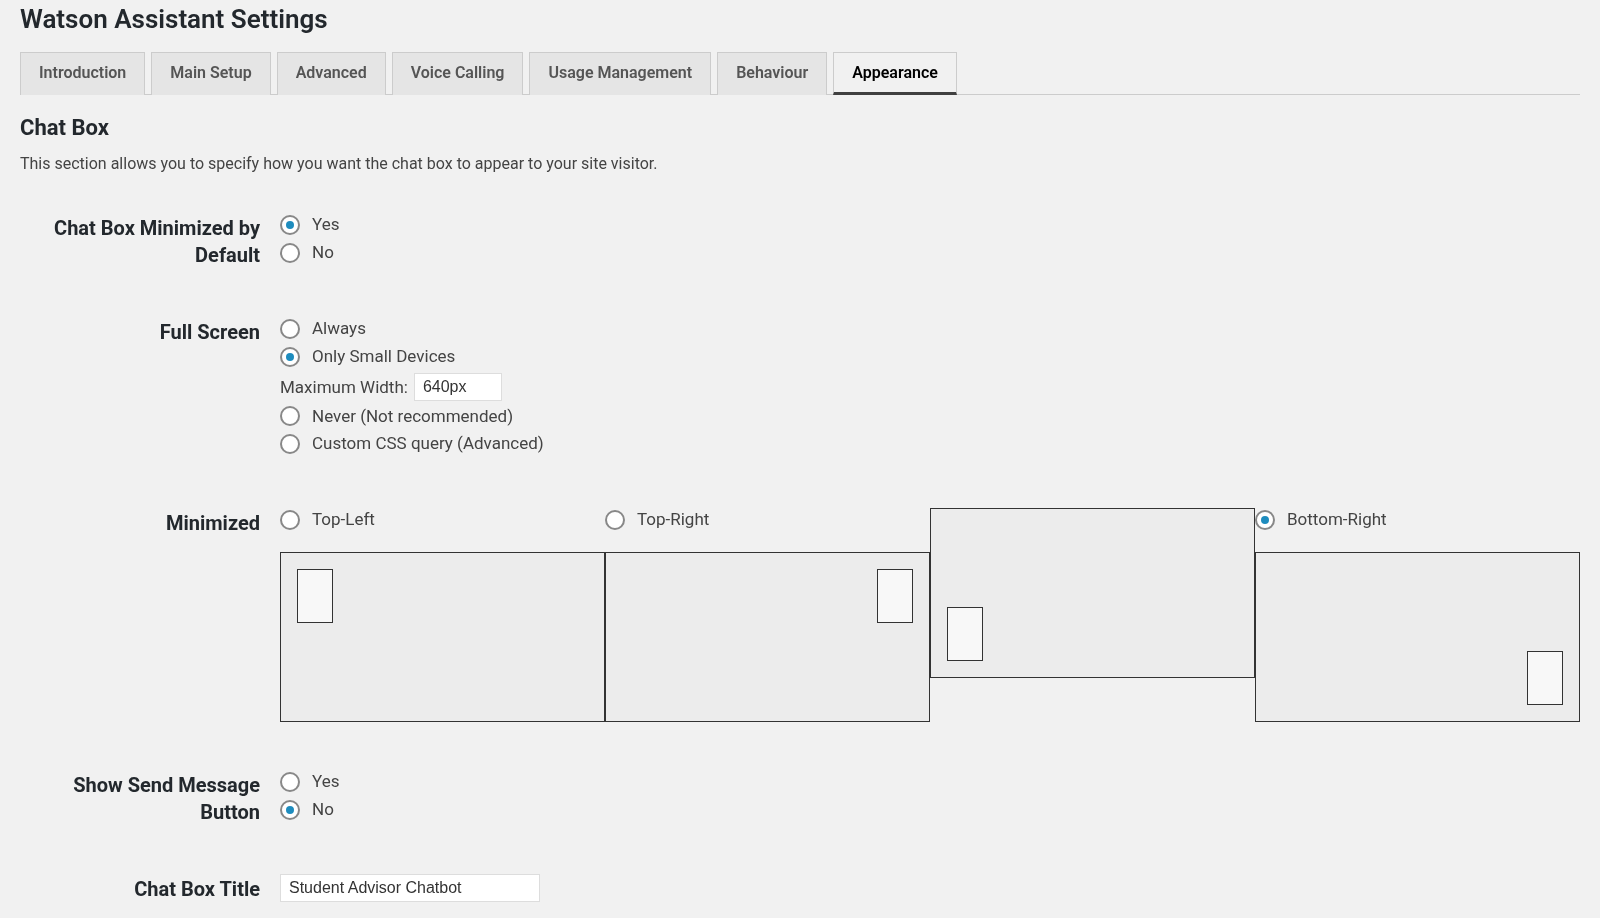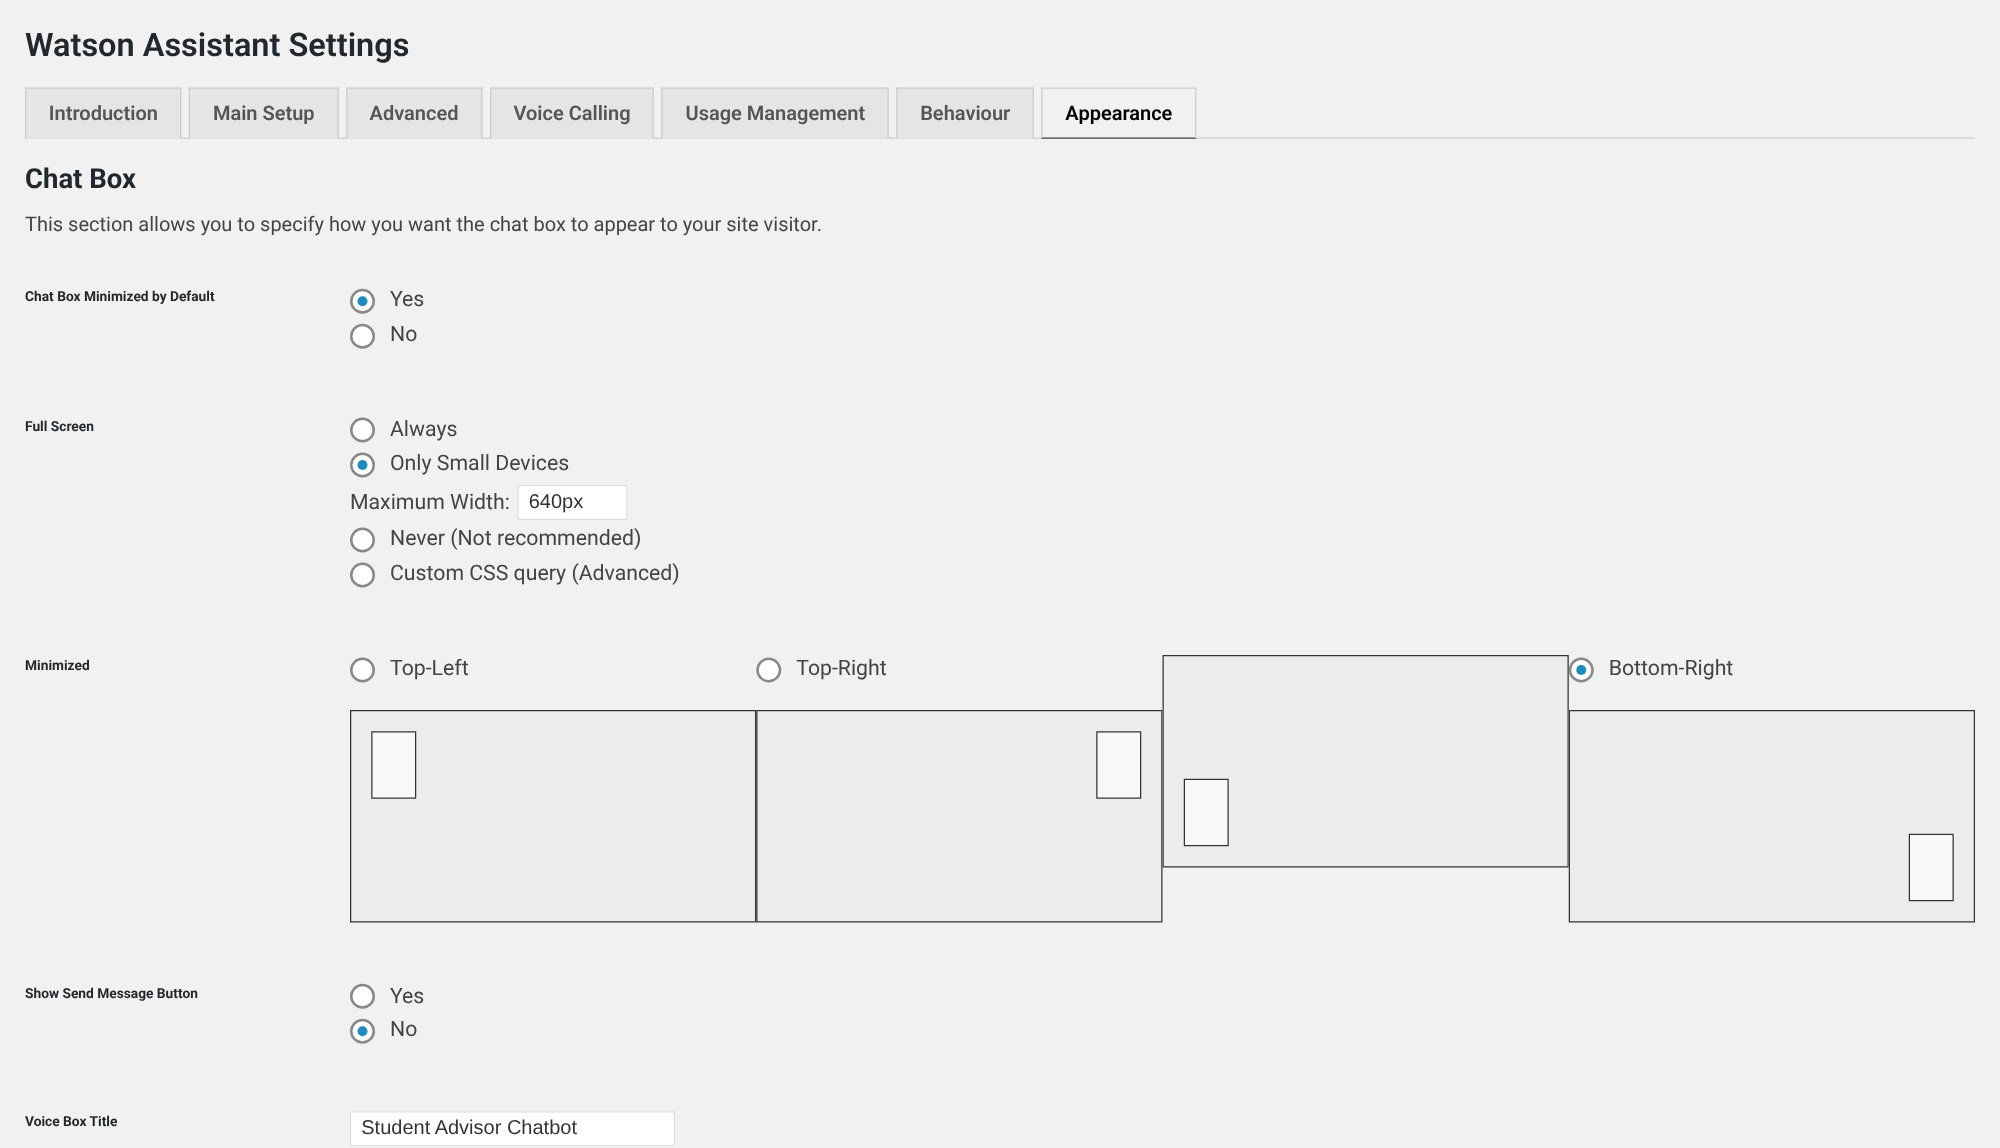--- a/index.html
+++ b/index.html
@@ -11,42 +11,42 @@
       font-family: -apple-system, BlinkMacSystemFont, "Segoe UI", Roboto, Helvetica, Arial, sans-serif;
       background: #f1f1f1;
       color: #23282d;
       font-size: 14px;
       padding: 0 20px;
     }
     h1.page-title {
       font-size: 26px;
       font-weight: 600;
       color: #23282d;
-      padding: 22px 0 18px 0;
+      padding: 4px 0 18px 0;
     }
     .tabs {
       display: flex;
       gap: 6px;
       border-bottom: 1px solid #ccc;
       margin-bottom: 20px;
     }
     .tab {
       padding: 10px 18px;
       background: #e5e5e5;
       border: 1px solid #ccc;
       border-bottom: none;
       color: #555;
       font-size: 16px;
       font-weight: 600;
       cursor: pointer;
       margin-bottom: -1px;
     }
     .tab.active {
       background: #f1f1f1;
-      border-bottom: 1px solid #404040;
+      border-bottom: 3px solid #404040;
       color: #000;
     }
     h2.section-title {
       font-size: 22px;
       font-weight: 700;
       color: #23282d;
       margin-bottom: 14px;
     }
     p.section-desc {
       font-size: 16px;
@@ -58,25 +58,26 @@
       align-items: flex-start;
       margin-bottom: 48px;
     }
     .form-row.tight {
       margin-bottom: 48px;
     }
     .form-label {
       width: 260px;
       flex-shrink: 0;
       font-weight: 700;
-      font-size: 11px;
+      font-size: 20px;
       color: #23282d;
       padding-right: 20px;
       padding-top: 2px;
       line-height: 1.35;
+      text-align: right;
     }
     .form-field {
       flex: 1;
     }
     .radio-line {
       display: flex;
       align-items: center;
       gap: 12px;
       font-size: 17px;
       color: #444;
@@ -260,17 +261,17 @@
       <span>Yes</span>
     </label>
     <label class="radio-line">
       <input type="radio" name="sendbtn" checked="" style="">
       <span>No</span>
     </label>
   </div>
 </div>
 
 <div class="form-row" style="margin-bottom:0;">
-  <div class="form-label">Voice Box Title</div>
+  <div class="form-label">Chat Box Title</div>
   <div class="form-field">
     <input type="text" class="wide" value="Student Advisor Chatbot" style="">
   </div>
 </div>
 
 </body></html>

